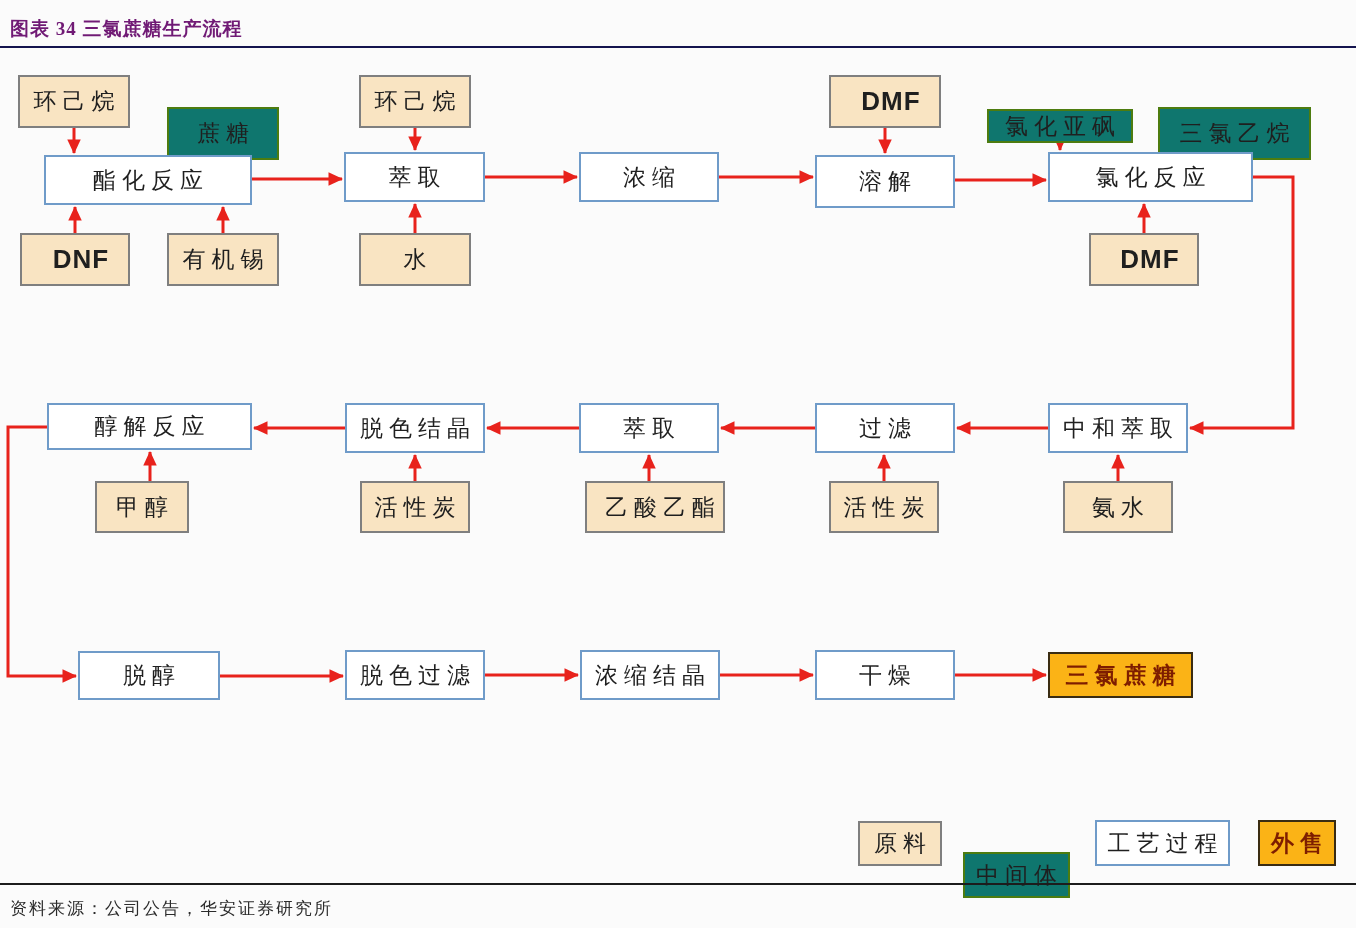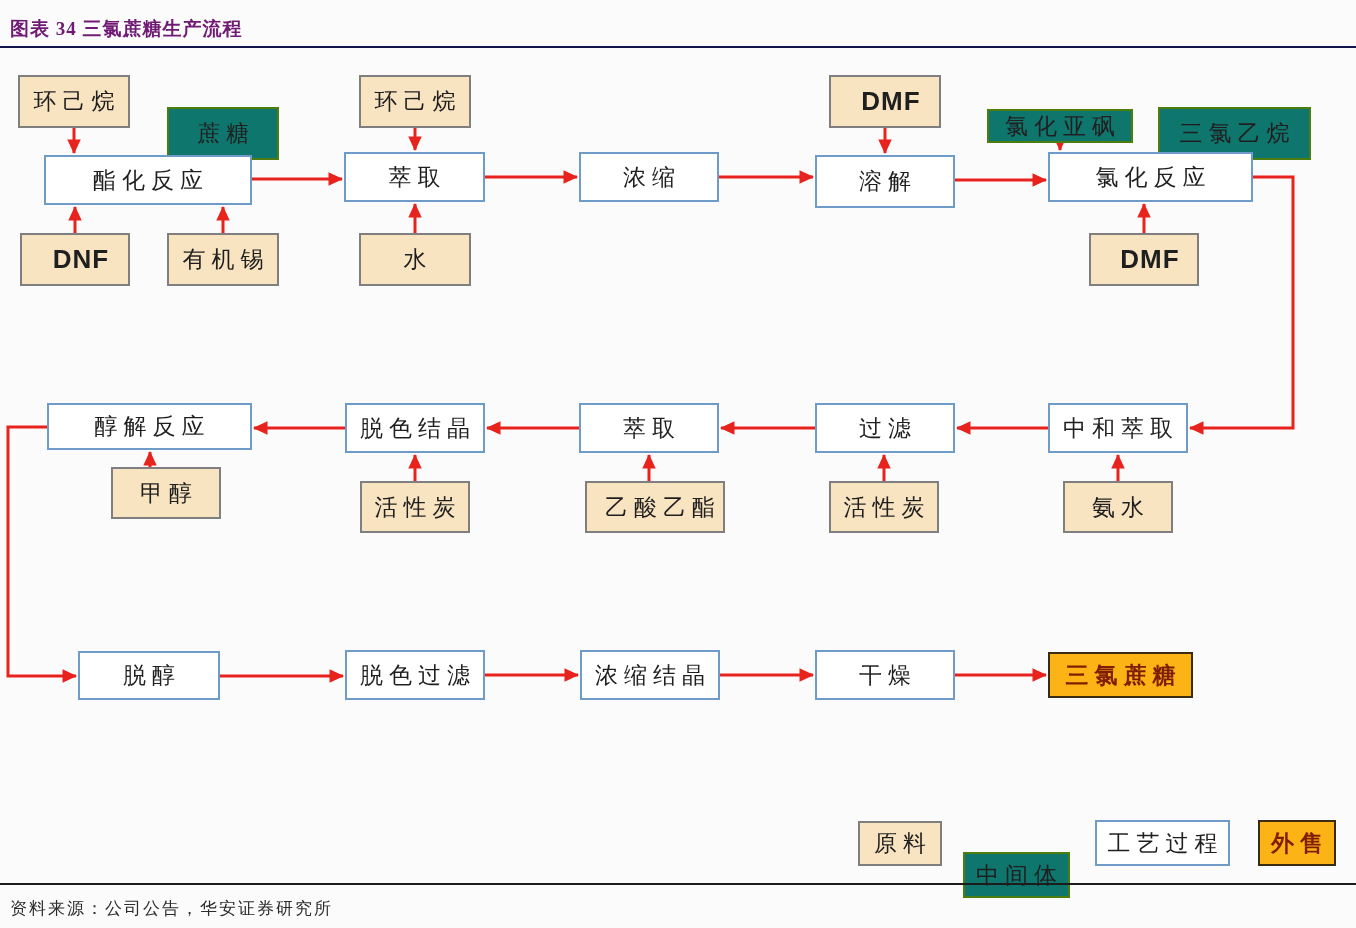--- a/index.html
+++ b/index.html
@@ -94,21 +94,21 @@
       <div class="node process" style="left: 815px; top: 107px; width: 140px; height: 53px;">溶解</div>
       <div class="node material latin" style="left: 20px; top: 185px; width: 110px; height: 53px;">DNF</div>
       <div class="node material" style="left: 167px; top: 185px; width: 112px; height: 53px;">有机锡</div>
       <div class="node material" style="left: 359px; top: 185px; width: 112px; height: 53px;">水</div>
       <div class="node material latin" style="left: 1089px; top: 185px; width: 110px; height: 53px;">DMF</div>
       <div class="node process" style="left: 47px; top: 355px; width: 205px; height: 47px;">醇解反应</div>
       <div class="node process" style="left: 345px; top: 355px; width: 140px; height: 50px;">脱色结晶</div>
       <div class="node process" style="left: 579px; top: 355px; width: 140px; height: 50px;">萃取</div>
       <div class="node process" style="left: 815px; top: 355px; width: 140px; height: 50px;">过滤</div>
       <div class="node process" style="left: 1048px; top: 355px; width: 140px; height: 50px;">中和萃取</div>
-      <div class="node material" style="left: 95px; top: 419px; width: 110px; height: 52px; margin-left: 16px;">甲醇</div>
+      <div class="node material" style="left: 95px; top: 433px; width: 94px; height: 52px;">甲醇</div>
       <div class="node material" style="left: 360px; top: 433px; width: 110px; height: 52px;">活性炭</div>
       <div class="node material" style="left: 585px; top: 433px; width: 140px; height: 52px; padding-left: 16px;">乙酸乙酯</div>
       <div class="node material" style="left: 829px; top: 433px; width: 110px; height: 52px;">活性炭</div>
       <div class="node material" style="left: 1063px; top: 433px; width: 110px; height: 52px;">氨水</div>
       <div class="node process" style="left: 78px; top: 603px; width: 142px; height: 49px;">脱醇</div>
       <div class="node process" style="left: 345px; top: 602px; width: 140px; height: 50px;">脱色过滤</div>
       <div class="node process" style="left: 580px; top: 602px; width: 140px; height: 50px;">浓缩结晶</div>
       <div class="node process" style="left: 815px; top: 602px; width: 140px; height: 50px;">干燥</div>
       <div class="node product" style="left: 1048px; top: 604px; width: 145px; height: 46px;">三氯蔗糖</div>
       <div class="node material" style="left: 858px; top: 773px; width: 84px; height: 45px;">原料</div>

